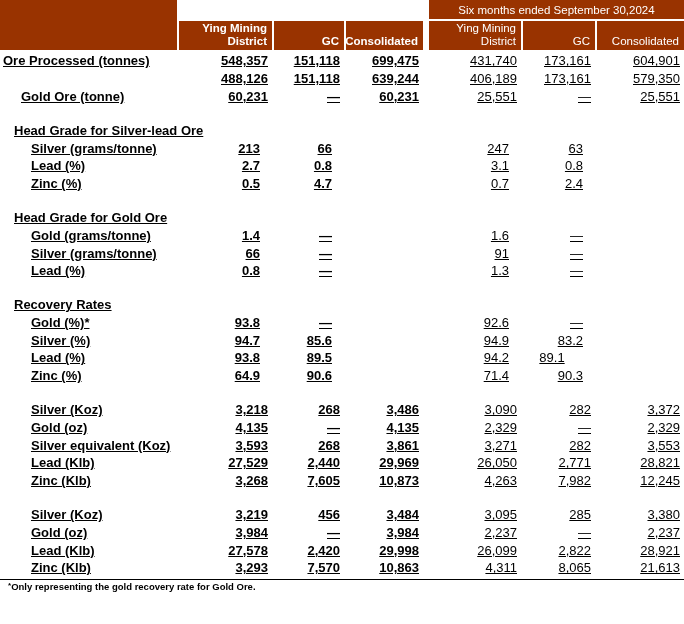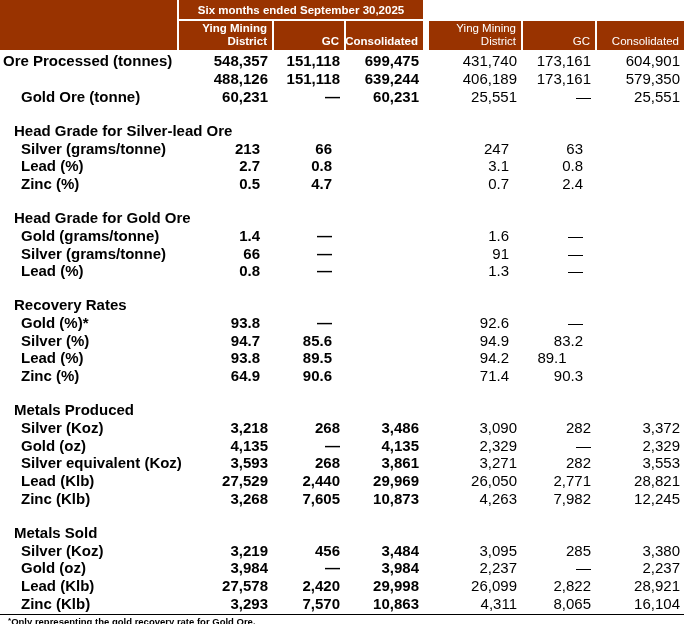--- a/index.html
+++ b/index.html
@@ -44,24 +44,25 @@
   .hc2 { grid-column:2; } .hc3 { grid-column:3; } .hc4 { grid-column:4; }
   .hc6 { grid-column:6; } .hc7 { grid-column:7; } .hc8 { grid-column:8; }
 
   
   .body { padding-top:2px; }
   .row {
     display:grid;
     grid-template-columns:177px 95px 72px 79px 6px 92px 74px 89px;
     height:17.7px;
     align-items:center;
-    font-size:15px;
+    font-size:13px;
+    text-decoration:underline;
   }
   .label { grid-column:1; font-weight:700; white-space:nowrap; padding-left:3px; }
-  .label.ind1 { padding-left:21px; }
+  .label.ind1 { padding-left:31px; }
   .label.ind2 { padding-left:21px; }
   .title-row .label { padding-left:14px; }
   .num { text-align:right; padding-right:4px; white-space:nowrap; font-weight:400; }
   .row.offset .num { padding-right:12px; }
   .num.y25 { font-weight:700; }
   .section-gap { height:16.5px; }
 
   
   .footnote {
     border-top:1px solid #000;
@@ -73,22 +74,22 @@
   }
   .fn-marker { font-size:8px; position:relative; top:-2px; }
 </style>
 </head>
 <body>
 
 <div class="table">
 
   <div class="header">
     <div class="hcell h-corner"></div>
-    <div class="hcell h-period h-p25">Six months ended September 30,2025</div>
     <div class="h-gap"></div>
+    <div class="hcell h-period h-p24">Six months ended September 30,2024</div>
 
     <div class="hcell h-col hc2 bl b25">Ying Mining District</div>
     <div class="hcell h-col hc3 bl b25">GC</div>
     <div class="hcell h-col hc4 bl b25">Consolidated</div>
     <div class="hcell h-col hc6 b24">Ying Mining District</div>
     <div class="hcell h-col hc7 bl b24">GC</div>
     <div class="hcell h-col hc8 bl b24">Consolidated</div>
   </div>
 
   <div class="body">
@@ -214,23 +215,20 @@
       <div class="row offset">
         <span class="label ind1" style="grid-column: 1;">Zinc (%)</span>
         <span class="num y25" style="grid-column: 2;">64.9</span>
         <span class="num y25" style="grid-column: 3;">90.6</span>
         <span class="num y25" style="grid-column: 4;"></span>
         <span class="num" style="grid-column: 6;">71.4</span>
         <span class="num" style="grid-column: 7;">90.3</span>
         <span class="num" style="grid-column: 8;"></span>
       </div>
       <div class="section-gap"></div>
-      <div class="row title-row">
-        <span class="label" style="grid-column: 1 / 5;">Metals Produced</span>
-      </div>
       <div class="row">
         <span class="label ind1" style="grid-column: 1;">Silver (Koz)</span>
         <span class="num y25" style="grid-column: 2;">3,218</span>
         <span class="num y25" style="grid-column: 3;">268</span>
         <span class="num y25" style="grid-column: 4;">3,486</span>
         <span class="num" style="grid-column: 6;">3,090</span>
         <span class="num" style="grid-column: 7;">282</span>
         <span class="num" style="grid-column: 8;">3,372</span>
       </div>
       <div class="row">
@@ -263,23 +261,20 @@
       <div class="row">
         <span class="label ind1" style="grid-column: 1;">Zinc (Klb)</span>
         <span class="num y25" style="grid-column: 2;">3,268</span>
         <span class="num y25" style="grid-column: 3;">7,605</span>
         <span class="num y25" style="grid-column: 4;">10,873</span>
         <span class="num" style="grid-column: 6;">4,263</span>
         <span class="num" style="grid-column: 7;">7,982</span>
         <span class="num" style="grid-column: 8;">12,245</span>
       </div>
       <div class="section-gap"></div>
-      <div class="row title-row">
-        <span class="label" style="grid-column: 1 / 5;">Metals Sold</span>
-      </div>
       <div class="row">
         <span class="label ind1" style="grid-column: 1;">Silver (Koz)</span>
         <span class="num y25" style="grid-column: 2;">3,219</span>
         <span class="num y25" style="grid-column: 3;">456</span>
         <span class="num y25" style="grid-column: 4;">3,484</span>
         <span class="num" style="grid-column: 6;">3,095</span>
         <span class="num" style="grid-column: 7;">285</span>
         <span class="num" style="grid-column: 8;">3,380</span>
       </div>
       <div class="row">
@@ -300,21 +295,21 @@
         <span class="num" style="grid-column: 7;">2,822</span>
         <span class="num" style="grid-column: 8;">28,921</span>
       </div>
       <div class="row">
         <span class="label ind1" style="grid-column: 1;">Zinc (Klb)</span>
         <span class="num y25" style="grid-column: 2;">3,293</span>
         <span class="num y25" style="grid-column: 3;">7,570</span>
         <span class="num y25" style="grid-column: 4;">10,863</span>
         <span class="num" style="grid-column: 6;">4,311</span>
         <span class="num" style="grid-column: 7;">8,065</span>
-        <span class="num" style="grid-column: 8;">16,104</span>
+        <span class="num" style="grid-column: 8;">21,613</span>
       </div>
     </div>
 
   <div class="footnote">
     <span class="fn-marker">*</span><span>Only representing the gold recovery rate for Gold Ore.</span>
   </div>
 
 </div>
 
 </body></html>

